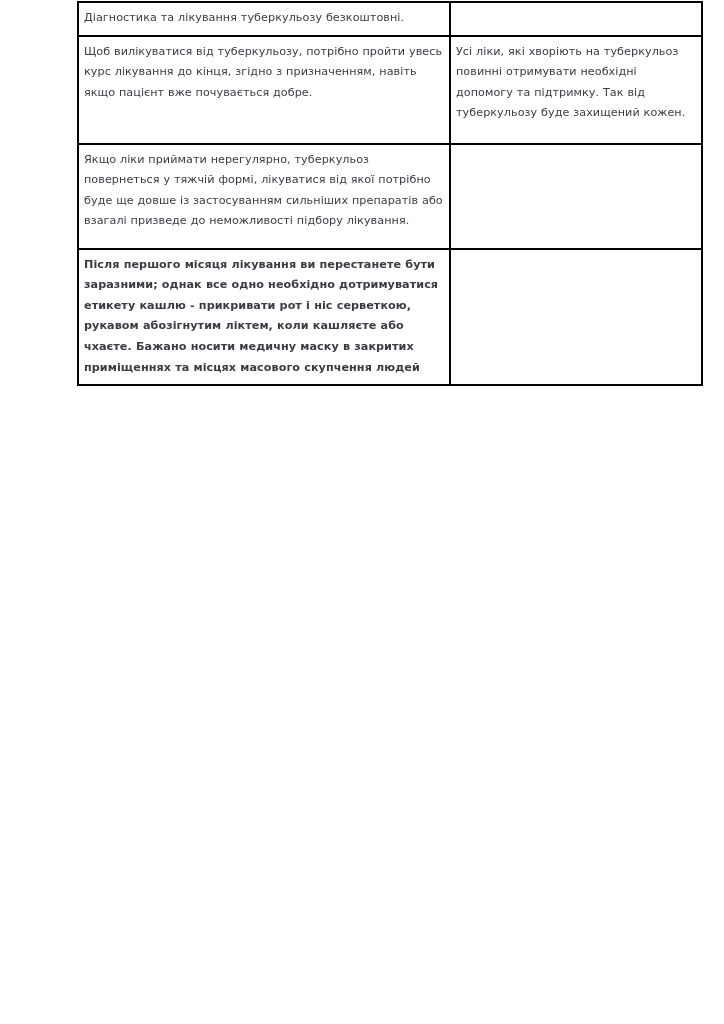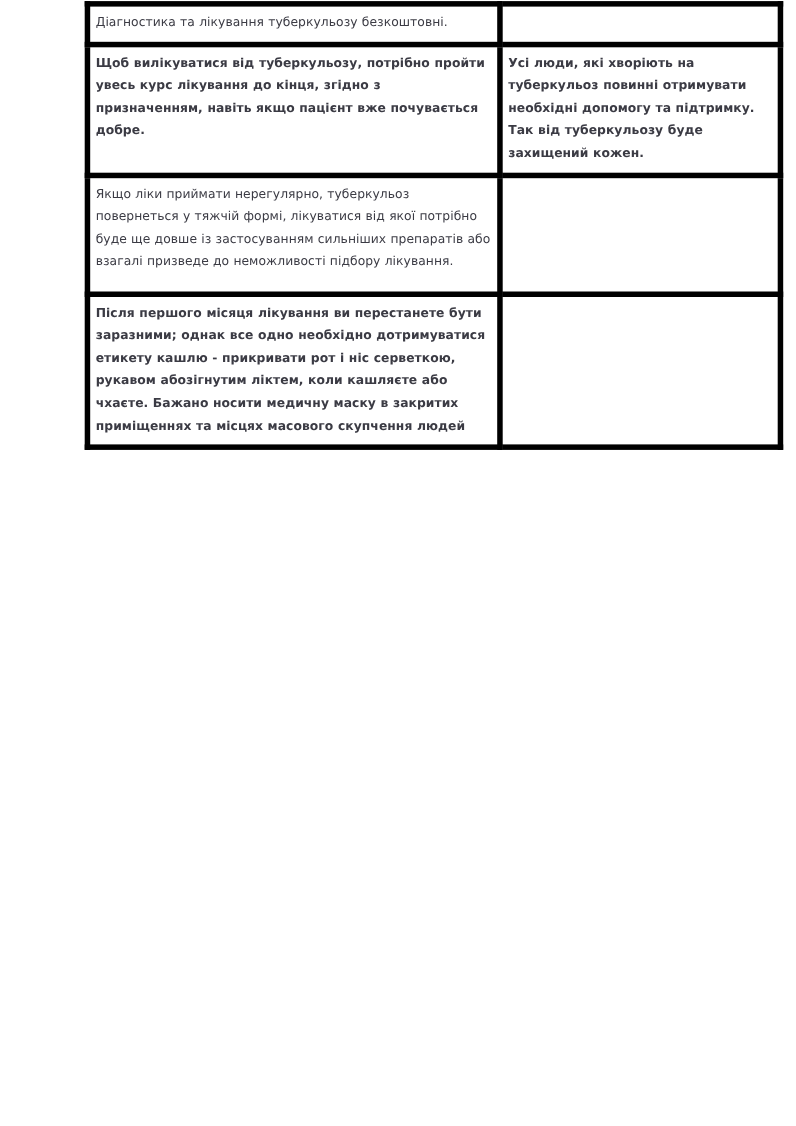--- a/index.html
+++ b/index.html
@@ -28,21 +28,21 @@
   .doc-table {
     position: absolute;
     left: 77px;
     top: 1px;
     width: 602px;
     border-collapse: collapse;
     table-layout: fixed;
   }
 
   .doc-table td {
-    border: 5px solid #000000;
+    border: 2px solid #000000;
     vertical-align: top;
     padding: 5px 5px 6px 5px;
     color: #3b3b44;
     font-size: 11.2px;
     line-height: 20.6px;
     letter-spacing: 0.005em;
     word-spacing: 0.02em;
     background: #ffffff;
   }
 
@@ -55,21 +55,21 @@
     margin: 0;
   }
 
   .cell-empty {
     display: block;
     min-height: 1px;
   }
 
   
   .row-1 td { height: 19px; }
-  .row-2 td { height: 95px; font-weight: bold; }
+  .row-2 td { height: 95px; }
   .row-3 td { height: 92px; }
   .row-4 td { height: 112px; font-weight: bold; }
 </style>
 </head>
 <body>
 
 <div class="page">
 
   <table class="doc-table">
     <tbody>
@@ -81,21 +81,21 @@
         <td class="col-right">
           <span class="cell-text cell-empty"></span>
         </td>
       </tr>
 
       <tr class="row-2">
         <td class="col-left">
           <span class="cell-text">Щоб вилікуватися від туберкульозу, потрібно пройти увесь курс лікування до кінця, згідно з призначенням, навіть якщо пацієнт вже почувається добре.</span>
         </td>
         <td class="col-right">
-          <span class="cell-text">Усі люди, які хворіють на туберкульоз повинні отримувати необхідні допомогу та підтримку. Так від туберкульозу буде захищений кожен.</span>
+          <span class="cell-text">Усі ліки, які хворіють на туберкульоз повинні отримувати необхідні допомогу та підтримку. Так від туберкульозу буде захищений кожен.</span>
         </td>
       </tr>
 
       <tr class="row-3">
         <td class="col-left">
           <span class="cell-text">Якщо ліки приймати нерегулярно, туберкульоз повернеться у тяжчій формі, лікуватися від якої потрібно буде ще довше із застосуванням сильніших препаратів або взагалі призведе до неможливості підбору лікування.</span>
         </td>
         <td class="col-right">
           <span class="cell-text cell-empty"></span>
         </td>

